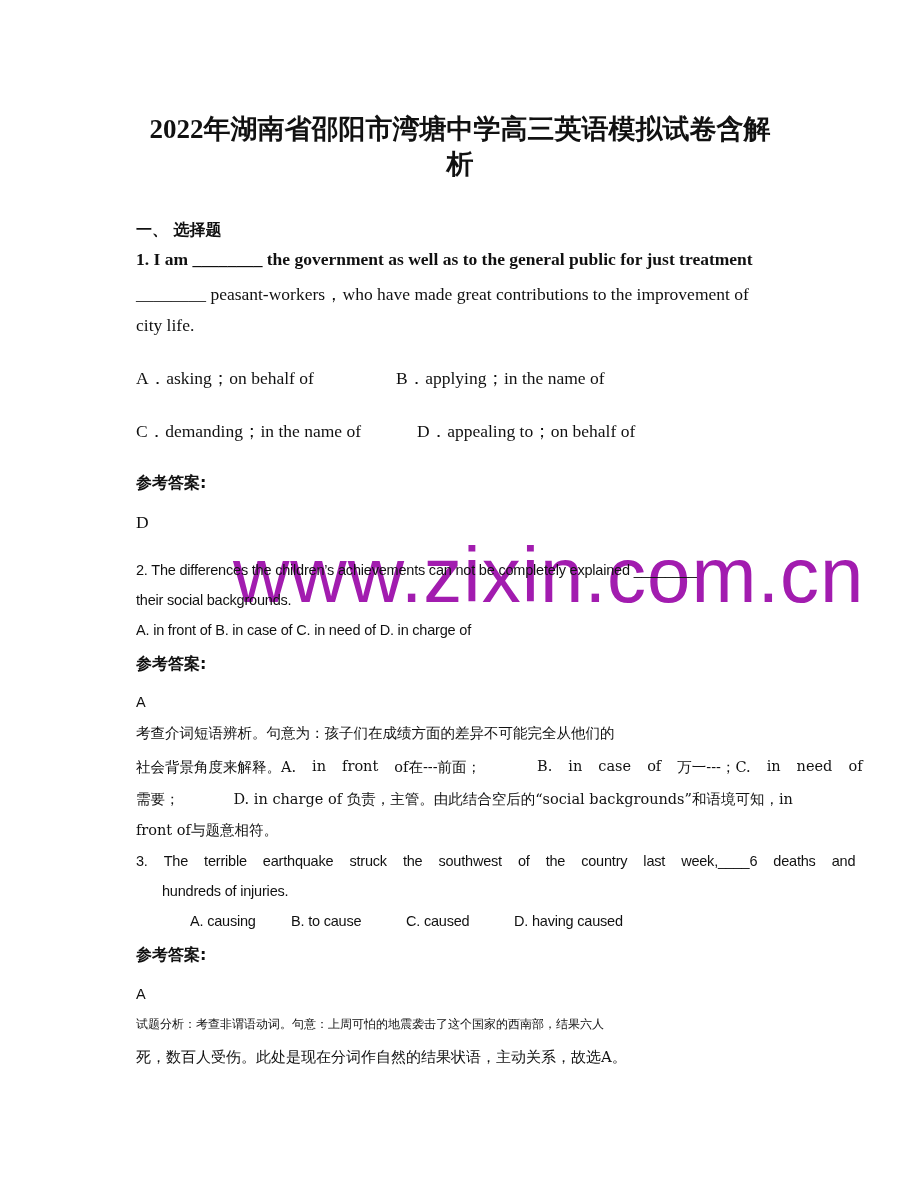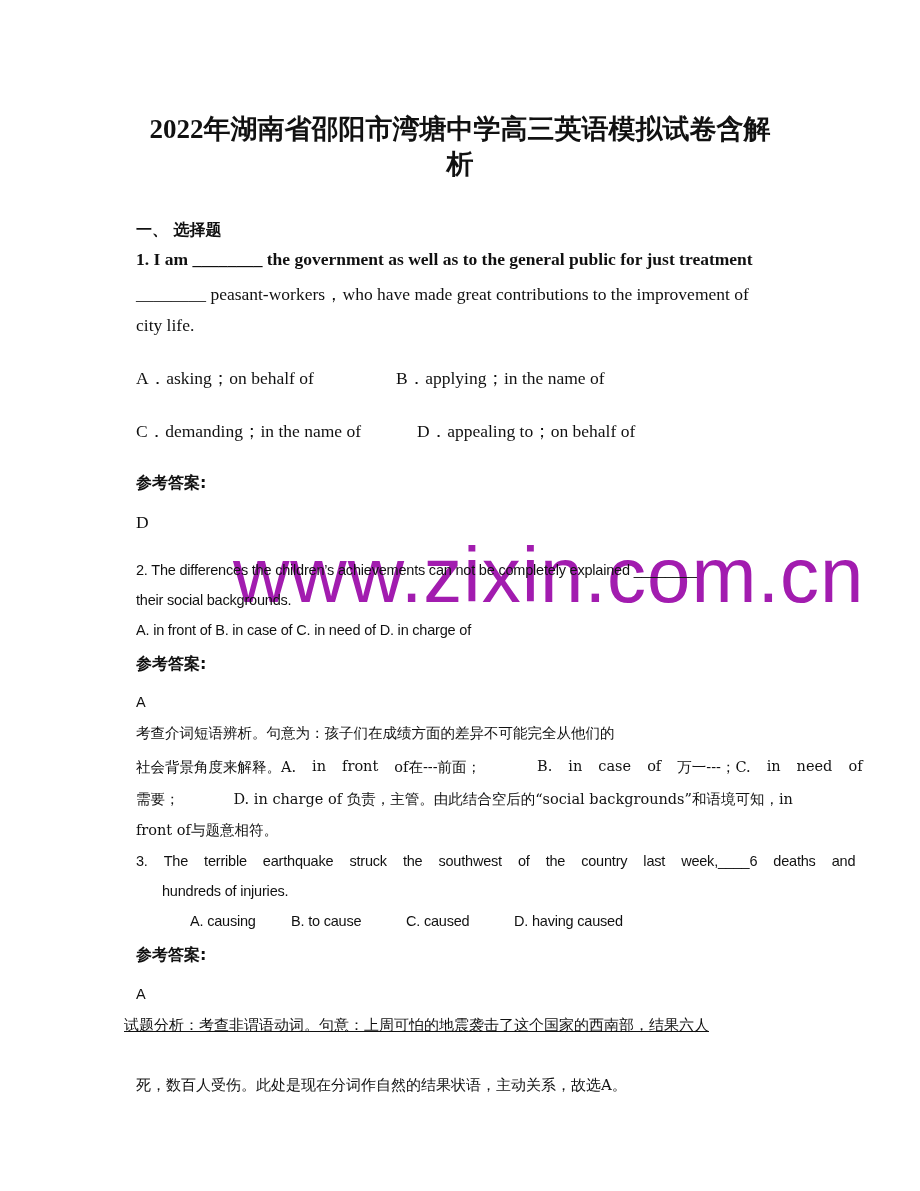--- a/index.html
+++ b/index.html
@@ -91,17 +91,17 @@
     <div class="abs sans14" style="left:162px; top:883px;">hundreds of injuries.</div>
 
     <div class="abs sans14" style="left:190px; top:913px;">A. causing</div>
     <div class="abs sans14" style="left:291px; top:913px;">B. to cause</div>
     <div class="abs sans14" style="left:406px; top:913px;">C. caused</div>
     <div class="abs sans14" style="left:514px; top:913px;">D. having caused</div>
 
     <div class="abs ans-head" style="left:136px; top:945px;">参考答案:</div>
     <div class="abs sans14" style="left:136px; top:986px;">A</div>
 
-    <div class="abs cn" style="left:124px; top:1016px; font-size:15px;text-decoration:underline;">试题分析：考查非谓语动词。句意：上周可怕的地震袭击了这个国家的西南部，结果六人</div>
-    <div class="abs cn" style="left:136px; top:1076px; font-size:15px;">死，数百人受伤。此处是现在分词作自然的结果状语，主动关系，故选A。</div>
+    <div class="abs cn" style="left:136px; top:1016px; font-size:12px;">试题分析：考查非谓语动词。句意：上周可怕的地震袭击了这个国家的西南部，结果六人</div>
+    <div class="abs cn" style="left:136px; top:1048px; font-size:15px;">死，数百人受伤。此处是现在分词作自然的结果状语，主动关系，故选A。</div>
   </div>
 
 </div>
 
 </body></html>

